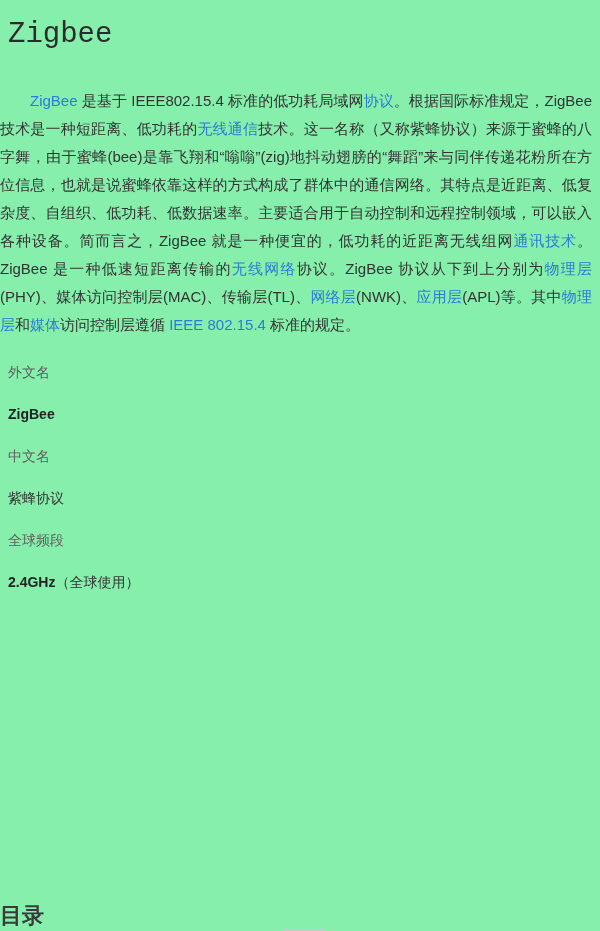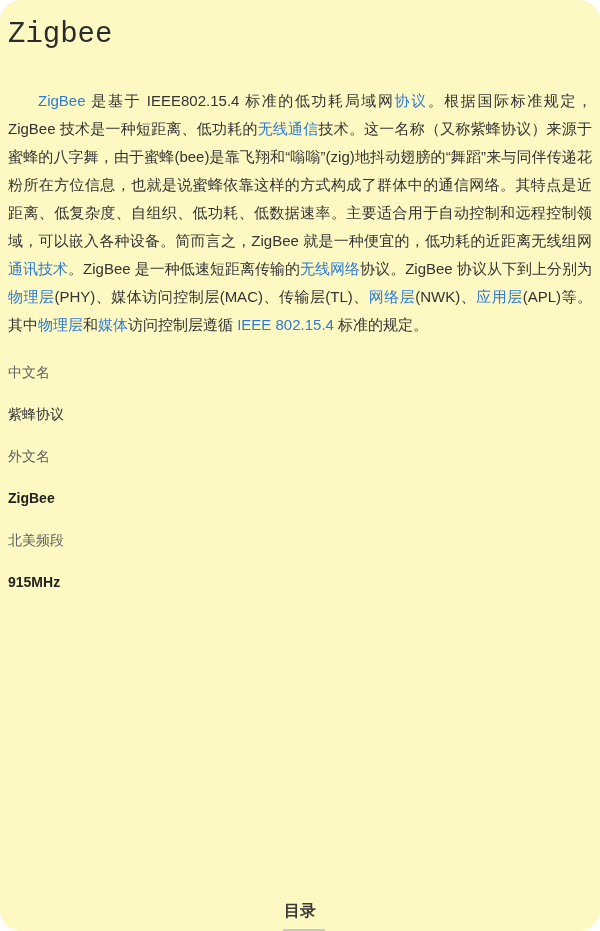--- a/index.html
+++ b/index.html
@@ -2,35 +2,34 @@
 <html><head>
 <meta charset="utf-8">
 <style>
   * { margin: 0; padding: 0; box-sizing: border-box; }
   html, body { background: #ffffff; }
   .page {
     position: relative;
     width: 600px;
     height: 931px;
     margin: 0 auto;
-    background: #fef9c3;
+    background: #86efac;
     overflow: hidden;
     font-family: "Liberation Sans", sans-serif;
-    border-radius: 21px;
   }
   .page-title {
     margin: 18px 0 0 8px;
     font-family: "Liberation Mono", "DejaVu Sans Mono", monospace;
     font-size: 29px;
     font-weight: 500;
     color: #2b2b2b;
     letter-spacing: 0px;
   }
   .intro {
-    margin: 36px 8px 0 8px;
+    margin: 36px 8px 0 0;
     font-size: 15px;
     line-height: 28px;
     color: #333333;
     text-align: justify;
     text-indent: 2em;
     font-family: "Liberation Sans", "DejaVu Sans", sans-serif;
   }
   .intro a.inline-link {
     color: #2d7bd4;
     text-decoration: none;
@@ -57,22 +56,22 @@
   .infobox .value .latin {
     font-weight: 700;
     color: #222222;
     font-family: "Liberation Sans", sans-serif;
   }
   .toc-heading {
     position: absolute;
     left: 0;
     top: 901px;
     width: 100%;
-    text-align: center;
-    font-size: 16px;
+    text-align: left;
+    font-size: 22px;
     font-weight: 700;
     color: #3a3a3a;
   }
   .next-section-edge {
     position: absolute;
     left: 283px;
     top: 929px;
     width: 42px;
     height: 2px;
     background: #c9c9c9;
@@ -82,32 +81,32 @@
 <body>
 
 <div class="page">
 
   <h1 class="page-title">Zigbee</h1>
 
   <p class="intro"><a class="inline-link" href="#">ZigBee</a><span> 是基于 IEEE802.15.4 标准的低功耗局域网</span><a class="inline-link" href="#">协议</a><span>。根据国际标准规定，ZigBee 技术是一种短距离、低功耗的</span><a class="inline-link" href="#">无线通信</a><span>技术。这一名称（又称紫蜂协议）来源于蜜蜂的八字舞，由于蜜蜂(bee)是靠飞翔和“嗡嗡”(zig)地抖动翅膀的“舞蹈”来与同伴传递花粉所在方位信息，也就是说蜜蜂依靠这样的方式构成了群体中的通信网络。其特点是近距离、低复杂度、自组织、低功耗、低数据速率。主要适合用于自动控制和远程控制领域，可以嵌入各种设备。简而言之，ZigBee 就是一种便宜的，低功耗的近距离无线组网</span><a class="inline-link" href="#">通讯技术</a><span>。ZigBee 是一种低速短距离传输的</span><a class="inline-link" href="#">无线网络</a><span>协议。ZigBee 协议从下到上分别为</span><a class="inline-link" href="#">物理层</a><span>(PHY)、媒体访问控制层(MAC)、传输层(TL)、</span><a class="inline-link" href="#">网络层</a><span>(NWK)、</span><a class="inline-link" href="#">应用层</a><span>(APL)等。其中</span><a class="inline-link" href="#">物理层</a><span>和</span><a class="inline-link" href="#">媒体</a><span>访问控制层遵循 </span><a class="inline-link" href="#">IEEE 802.15.4</a><span> 标准的规定。</span></p>
 
   <div class="infobox">
       <div class="row">
+        <span class="label">外文名</span>
+        <span class="value"><span class="latin">ZigBee</span></span>
+      </div>
+      <div class="row">
         <span class="label">中文名</span>
         <span class="value"><span>紫蜂协议</span></span>
       </div>
       <div class="row">
-        <span class="label">外文名</span>
-        <span class="value"><span class="latin">ZigBee</span></span>
       </div>
       <div class="row">
-      </div>
-      <div class="row">
-        <span class="label">北美频段</span>
-        <span class="value"><span class="latin">915MHz</span></span>
+        <span class="label">全球频段</span>
+        <span class="value"><span class="latin">2.4GHz</span><span>（全球使用）</span></span>
       </div>
     </div>
 
   <div class="toc-heading">目录</div>
 
   <div class="next-section-edge"></div>
 
 </div>
 
 </body></html>

